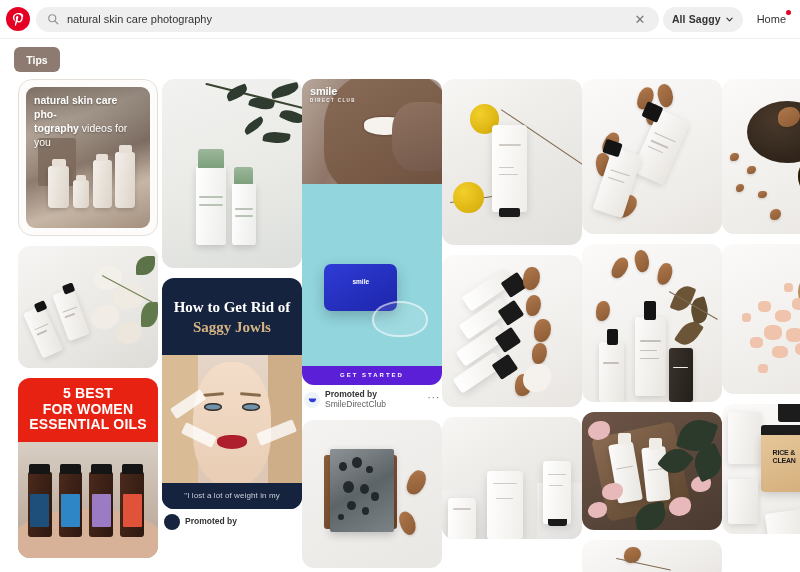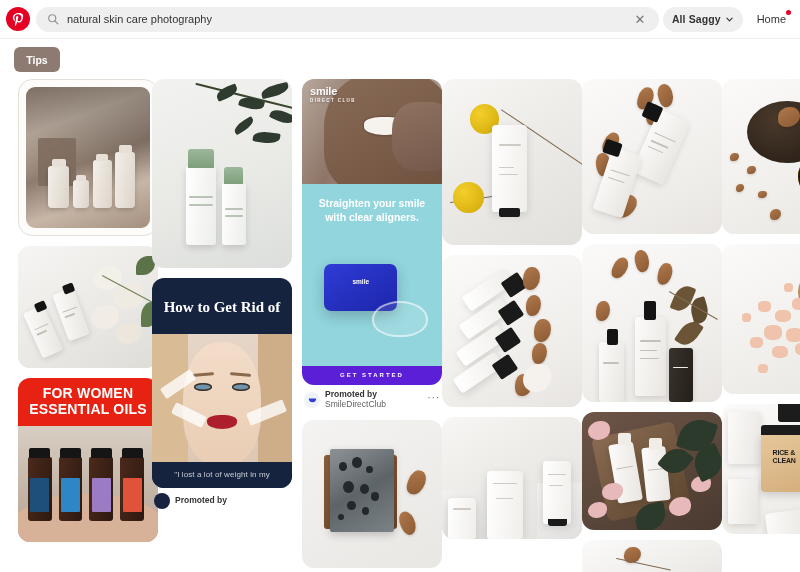--- a/index.html
+++ b/index.html
@@ -335,20 +335,24 @@
           <div class="sb-b" style="left:38%;width:13%;height:20%;">
               <div class="sb-cap" style="left:20%;top:-18%;width:60%;height:20%;"></div>
             </div>
           <div class="sb-b" style="left:54%;width:15%;height:34%;">
               <div class="sb-cap" style="left:18%;top:-14%;width:64%;height:16%;"></div>
             </div>
           <div class="sb-b" style="left:72%;width:16%;height:40%;">
               <div class="sb-cap" style="left:18%;top:-12%;width:64%;height:14%;"></div>
             </div>
         </div>
+        <div class="cv-title">
+          <b>natural skin care pho-</b><br>
+          <b>tography</b><span> videos for you</span>
+        </div>
       </div>
     </div>
 
     <div class="card">
       <div class="thumb ph ph-white" style="height:122px;">
         <div style="position:absolute;inset:0;background:linear-gradient(150deg,#f6f5f3,#e9e8e4 60%,#dedcd7);"></div>
         <div class="sbot" style="left:10%;top:50%;width:16%;height:40%;transform:rotate(-24deg);">
           <div class="lblline" style="left:16%;top:38%;width:68%;"></div>
           <div class="lblline" style="left:16%;top:50%;width:52%;"></div>
         </div>
@@ -364,20 +368,21 @@
         <div class="petal" style="left:70%;top:62%;width:18%;height:18%;background:#ece6dd;"></div>
         <div class="leaf2" style="left:84%;top:8%;width:14%;height:16%;background:#5c7249;"></div>
         <div class="leaf2" style="left:88%;top:46%;width:12%;height:20%;background:#607a4c;"></div>
         <div class="twig" style="left:60%;top:24%;width:42%;transform:rotate(28deg);background:#6e804f;"></div>
       </div>
     </div>
 
     <div class="card">
       <div class="thumb">
         <div class="co-banner">
+          <div>5 BEST</div>
           <div>FOR WOMEN</div>
           <div>ESSENTIAL OILS</div>
         </div>
         <div class="co-photo">
           <div class="oil-hand"></div>
           <div class="oil-b" style="left:7%;">
               <div class="oil-cap"></div>
               <div class="oil-lb" style="background:#1d4f7a;"></div>
             </div>
           <div class="oil-b" style="left:29%;">
@@ -390,21 +395,21 @@
             </div>
           <div class="oil-b" style="left:73%;">
               <div class="oil-cap"></div>
               <div class="oil-lb" style="background:#e0533a;"></div>
             </div>
         </div>
       </div>
     </div>
   </div>
 
-  <div class="col" style="left:152px;">
+  <div class="col" style="left:162px;">
 
     <div class="card">
       <div class="thumb c-skin">
         <div class="stem" style="left:30%;top:9%;width:78%;transform:rotate(14deg);"></div>
         <div class="leafy" style="left:46%;top:4%;width:16%;height:6%;transform:rotate(-22deg);"></div>
         <div class="leafy" style="left:62%;top:10%;width:18%;height:6%;transform:rotate(16deg);"></div>
         <div class="leafy" style="left:78%;top:3%;width:20%;height:6%;transform:rotate(-14deg);"></div>
         <div class="leafy" style="left:84%;top:17%;width:17%;height:6%;transform:rotate(24deg);"></div>
         <div class="leafy" style="left:58%;top:22%;width:16%;height:5%;transform:rotate(-32deg);"></div>
         <div class="leafy" style="left:72%;top:28%;width:19%;height:6%;transform:rotate(8deg);"></div>
@@ -418,20 +423,21 @@
           <div class="skin-lbl" style="top:40%;"></div>
           <div class="skin-lbl" style="top:52%;"></div>
         </div>
       </div>
     </div>
 
     <div class="card">
       <div class="thumb c-jowls">
         <div class="cj-top">
           <div class="cj-l1">How to Get Rid of</div>
+          <div class="cj-l2">Saggy Jowls</div>
         </div>
         <div class="cj-face">
           <div class="face-hair" style="left:0;top:0;width:26%;height:100%;background:#d9bb95;"></div>
           <div class="face-hair" style="right:0;top:0;width:24%;height:100%;background:#cdae88;"></div>
           <div class="face-skin"></div>
           <div class="face-brow" style="left:29%;top:30%;transform:rotate(-5deg);"></div>
           <div class="face-brow" style="left:56%;top:30%;transform:rotate(5deg);"></div>
           <div class="face-eye" style="left:30%;top:38%;"></div>
           <div class="face-eye" style="left:57%;top:38%;"></div>
           <div class="face-lips"></div>
@@ -458,24 +464,20 @@
         <div class="sm-photo">
           <div class="sm-skin"></div>
           <div class="sm-teeth"></div>
           <div class="sm-hand"></div>
           <div class="sm-logo">
             <span>smile</span>
             <small>DIRECT CLUB</small>
           </div>
         </div>
         <div class="sm-body">
-          <div class="sm-head">
-            <div>Straighten your smile</div>
-            <div>with clear aligners.</div>
-          </div>
           <div class="sm-case">
             <div class="sm-case-lbl">smile</div>
           </div>
           <div class="sm-aligner"></div>
         </div>
         <div class="sm-cta">GET STARTED</div>
       </div>
       <div class="promo">
         <div class="promo-av" style="background:#eef3f7;">
           <svg width="11" height="11" viewBox="0 0 24 24">

